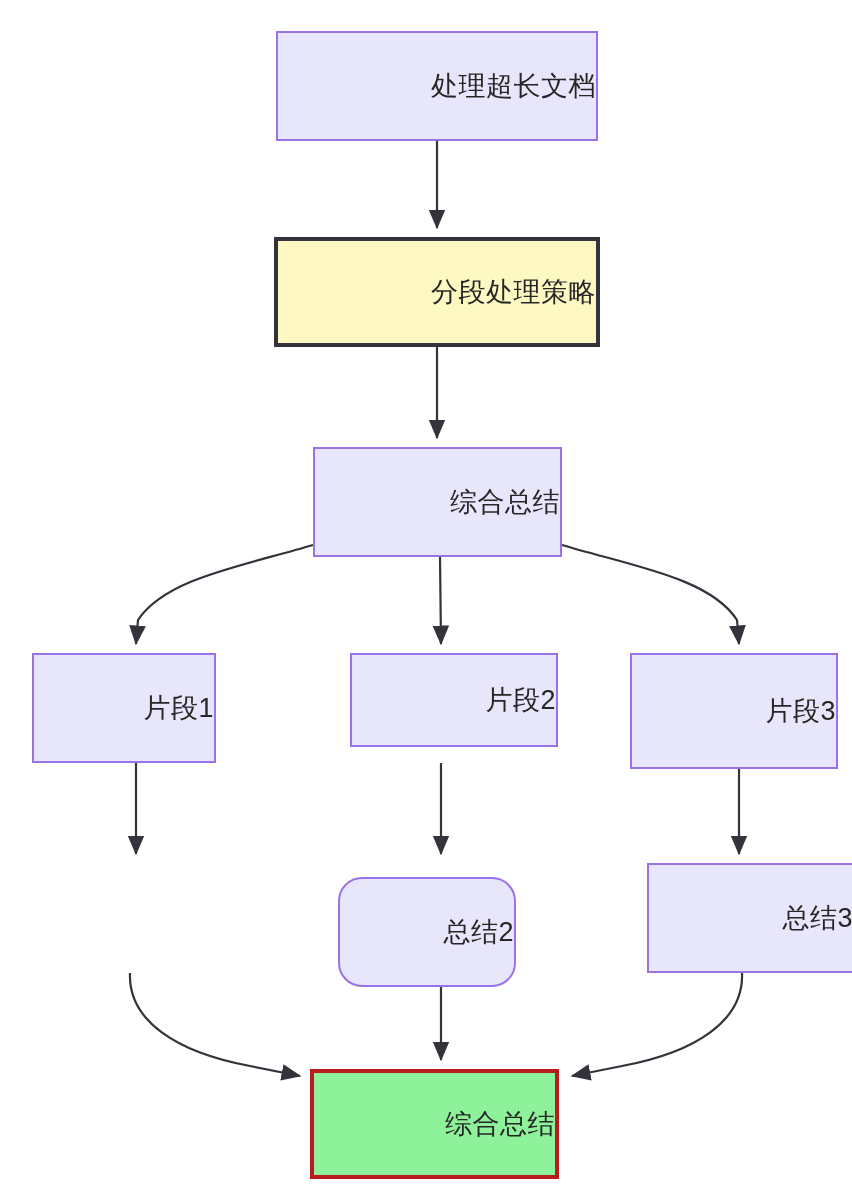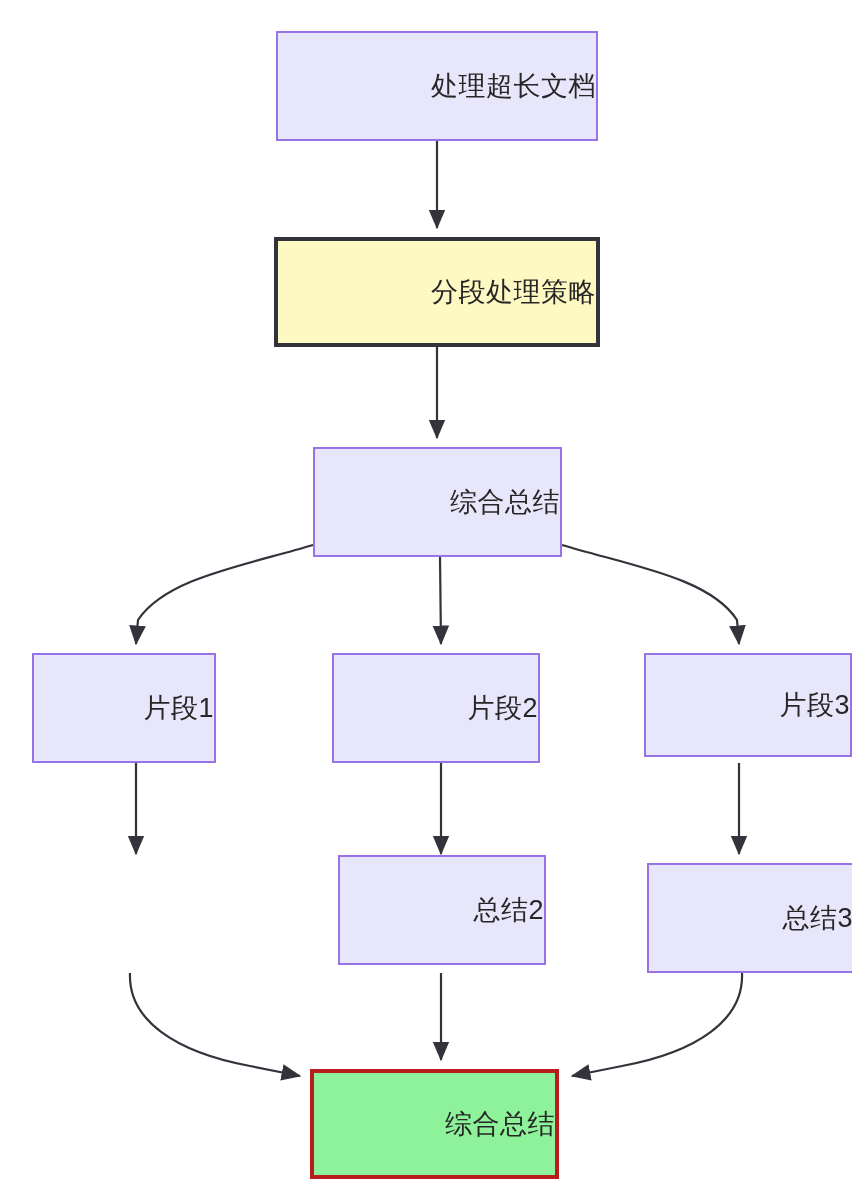--- a/index.html
+++ b/index.html
@@ -102,30 +102,30 @@
   </div>
 
   <div class="node-rect node-normal" style="left:313px; top:447px; width:249px; height:110px;">
     <span class="node-label">综合总结</span>
   </div>
 
   <div class="node-rect node-normal" style="left:32px; top:653px; width:184px; height:110px;">
     <span class="node-label">片段1</span>
   </div>
 
-  <div class="node-rect node-normal" style="left:332px; top:653px; width:208px; height:110px;">
+  <div class="node-rect node-normal" style="left:350px; top:653px; width:208px; height:94px;">
     <span class="node-label">片段2</span>
   </div>
 
-  <div class="node-rect node-normal" style="left:644px; top:653px; width:208px; height:104px;">
+  <div class="node-rect node-normal" style="left:630px; top:653px; width:208px; height:116px;">
     <span class="node-label">片段3</span>
   </div>
 
 
-  <div class="node-rect node-normal" style="left:338px; top:855px; width:208px; height:110px;">
+  <div class="node-rect node-normal" style="left:338px; top:877px; width:178px; height:110px;border-radius:24px;">
     <span class="node-label">总结2</span>
   </div>
 
   <div class="node-rect node-normal" style="left:627px; top:863px; width:208px; height:110px;margin-left:20px;">
     <span class="node-label">总结3</span>
   </div>
 
   <div class="node-rect node-result" style="left:310px; top:1069px; width:249px; height:110px;">
     <span class="node-label">综合总结</span>
   </div>

